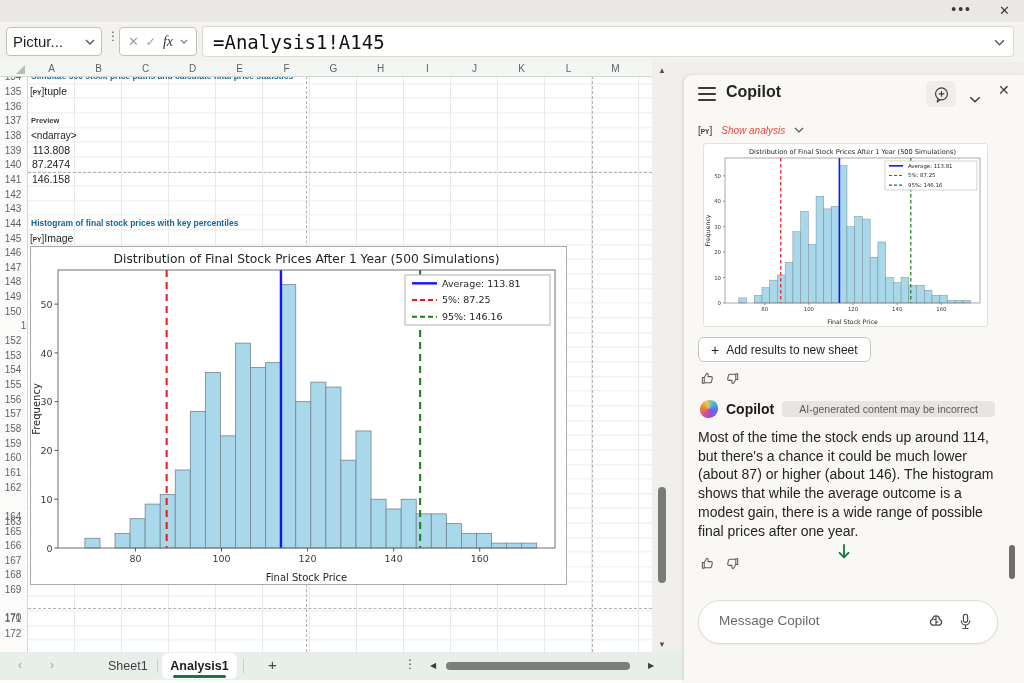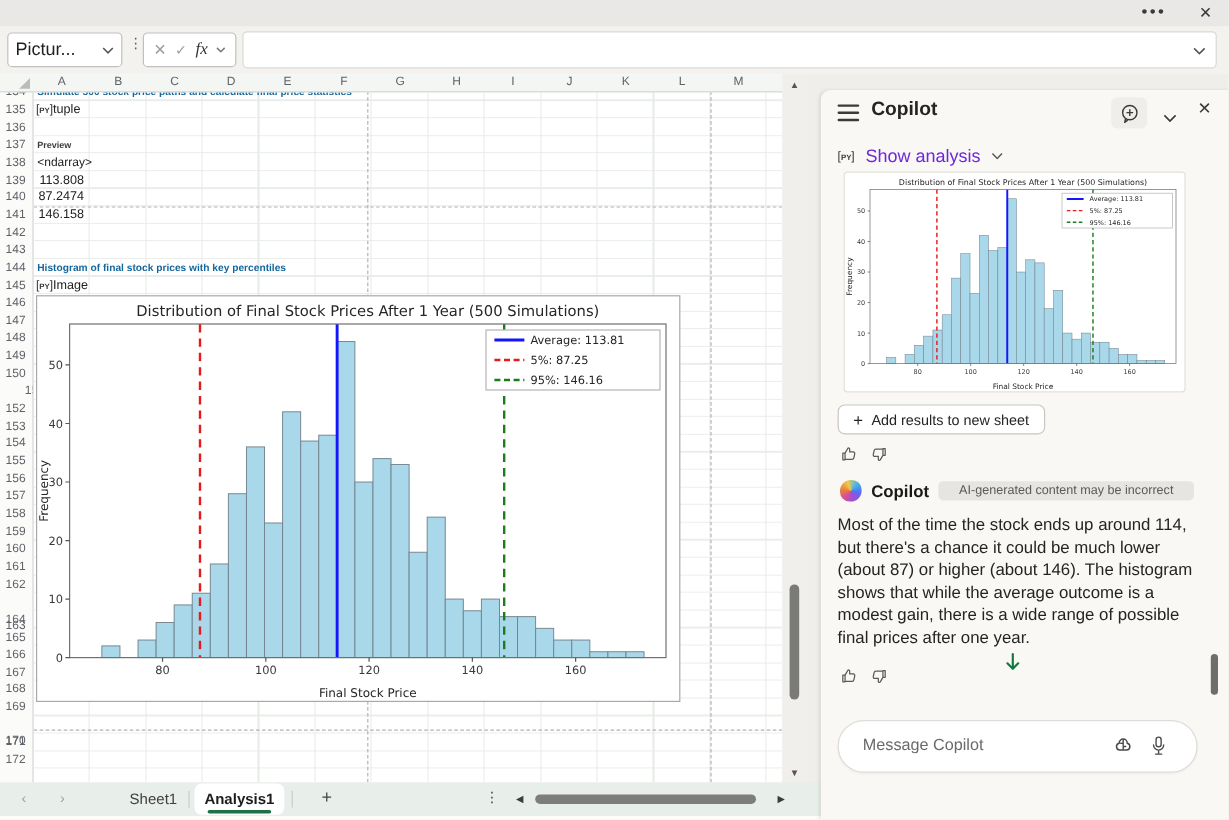--- a/index.html
+++ b/index.html
@@ -63,21 +63,21 @@
   .bottomstrip{position:absolute;left:0;top:680px;width:1024px;height:3px;background:#fdfdfc;}
   
   .panel{position:absolute;left:684px;top:75px;width:340px;height:608px;background:#faf8f5;border-radius:8px 0 0 0;box-shadow:-1px 0 3px rgba(0,0,0,.10);}
   .p-burger{position:absolute;left:14px;top:12px;width:18px;height:14px;}
   .p-burger div{height:2px;background:#3b3a39;margin-bottom:4px;border-radius:1px;}
   .p-title{position:absolute;left:42px;top:8px;font-size:16px;font-weight:700;color:#242424;}
   .p-newchat{position:absolute;left:242px;top:6px;width:30px;height:26px;background:#f0eeea;border-radius:5px;display:flex;align-items:center;justify-content:center;}
   .p-chev{position:absolute;left:285px;top:14px;}
   .p-close{position:absolute;left:314px;top:7px;font-size:14px;color:#3b3a39;}
   .p-showrow{position:absolute;left:14px;top:46px;height:18px;display:flex;align-items:center;gap:9px;}
-  .p-showrow .lbl{font-size:15px;color:#6d28d9;}
+  .p-showrow .lbl{font-size:10px;color:#ef4444;font-style:italic;}
   .chartcard{position:absolute;left:19px;top:68px;width:285px;height:184px;background:#fff;border:1px solid #e3e1dd;border-radius:3px;box-sizing:border-box;}
   .addbtn{position:absolute;left:14px;top:262px;height:25px;background:#fff;border:1px solid #c8c6c3;border-radius:6px;display:inline-flex;align-items:center;gap:7px;padding:0 12px;font-size:12px;color:#242424;}
   .addbtn .pl{font-size:14px;color:#242424;}
   .thumbs{position:absolute;display:flex;gap:10px;}
   .attrib{position:absolute;left:16px;top:325px;display:flex;align-items:center;gap:8px;}
   .clogo{width:18px;height:18px;border-radius:50% 45% 50% 45%;background:conic-gradient(from 220deg,#d64f9a,#e8833a,#f2c94c,#43b7e8,#5b6cf2,#9a4fd6,#d64f9a);}
   .attrib .cname{font-size:14px;font-weight:700;color:#1b1a19;}
   .attrib .badge{background:#e7e5e2;border-radius:4px;padding:2px 17px;font-size:10.5px;color:#5c5b59;}
   .ptext{position:absolute;left:14px;top:353px;width:312px;font-size:14px;line-height:18.7px;color:#242424;}
   .greendown{position:absolute;left:152px;top:468px;}
@@ -107,20 +107,21 @@
   <div class="vdots">⋮</div>
   <div class="fxbox">
     <span class="x">✕</span>
     <span class="ck">✓</span>
     <span class="fx">fx</span>
     <svg width="8" height="5" viewBox="0 0 10 6">
         <polyline points="1,1 5,5 9,1" fill="none" stroke="#777" stroke-width="1.5"></polyline>
       </svg>
   </div>
   <div class="ffield">
+    <span class="ftext">=Analysis1!A145</span>
     <svg width="11" height="7" viewBox="0 0 10 6">
         <polyline points="1,1 5,5 9,1" fill="none" stroke="#555" stroke-width="1.2"></polyline>
       </svg>
   </div>
 </div>
 
 <div class="grid">
   <div class="colhead" id="colhead">
     <div class="corner-tri"></div>
   <div class="cl" style="left: 28px;">A</div>

